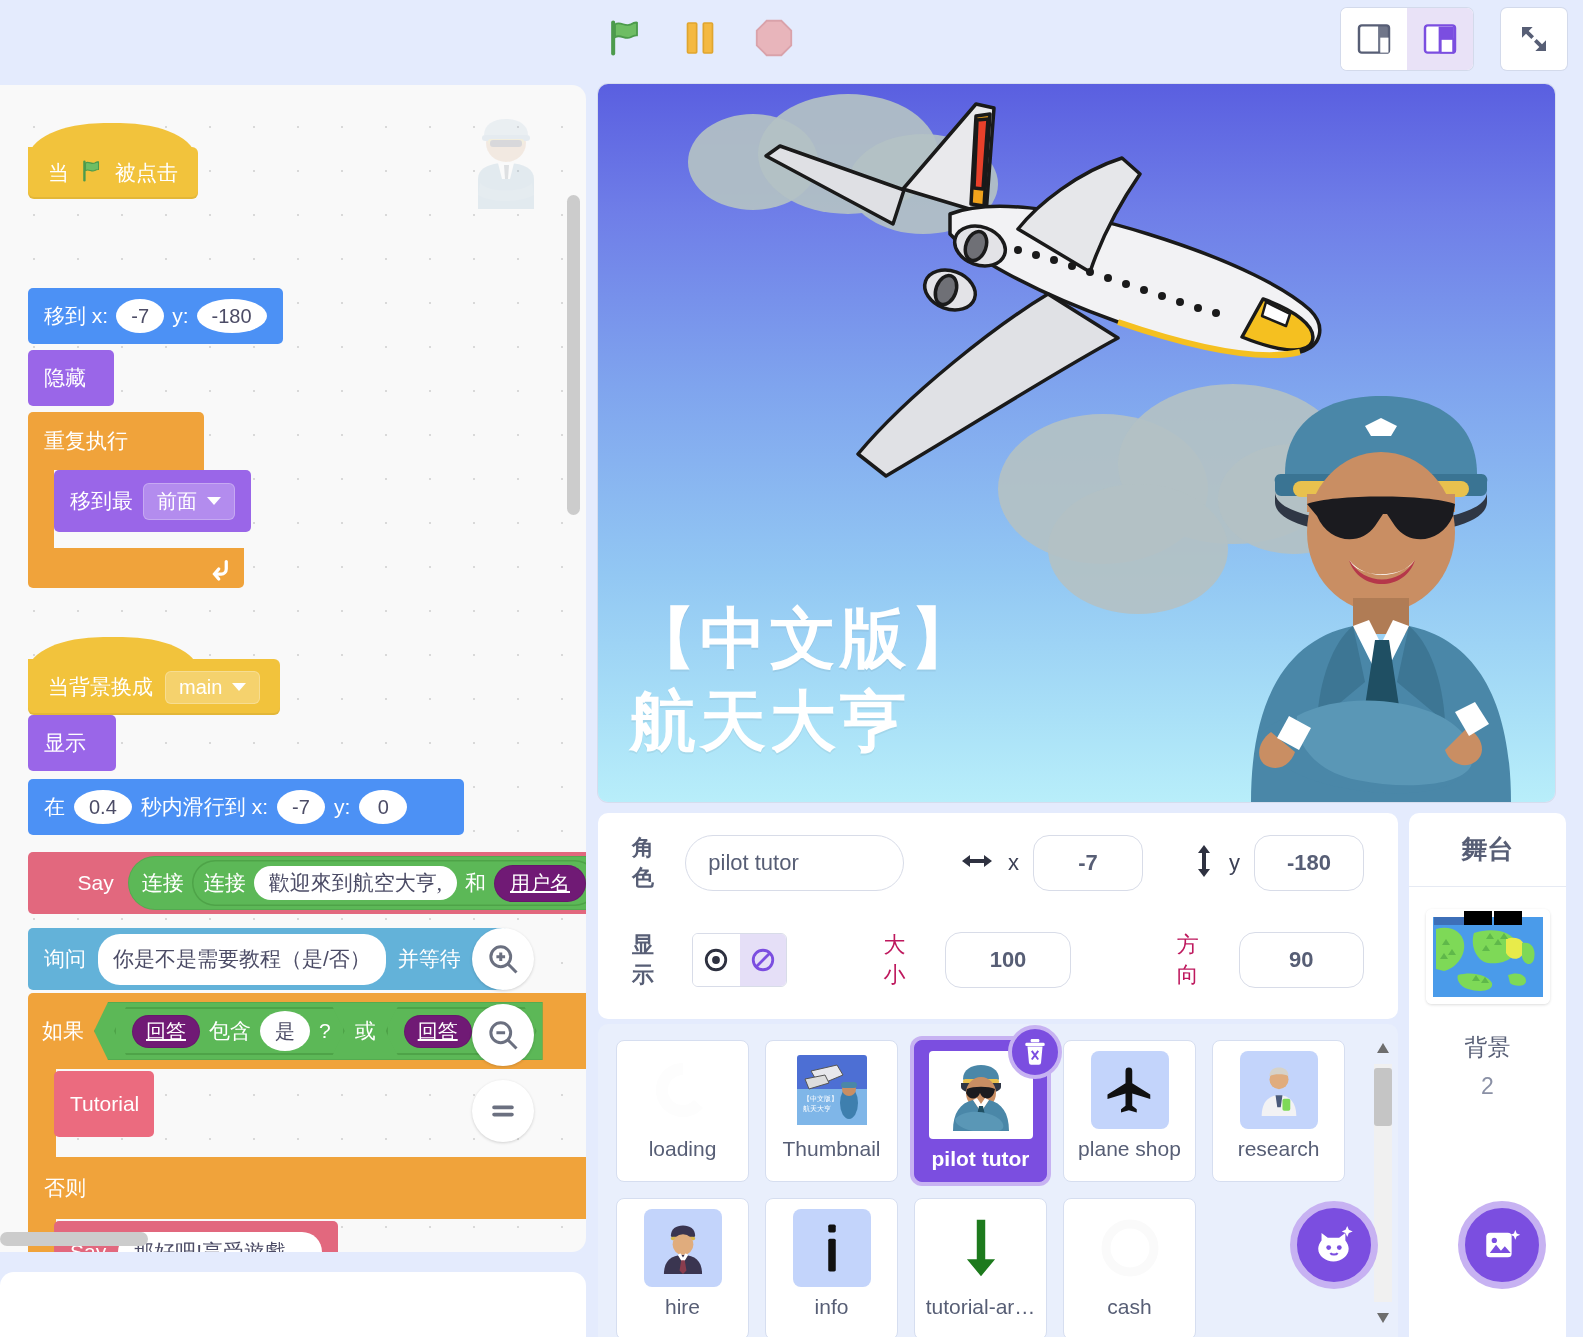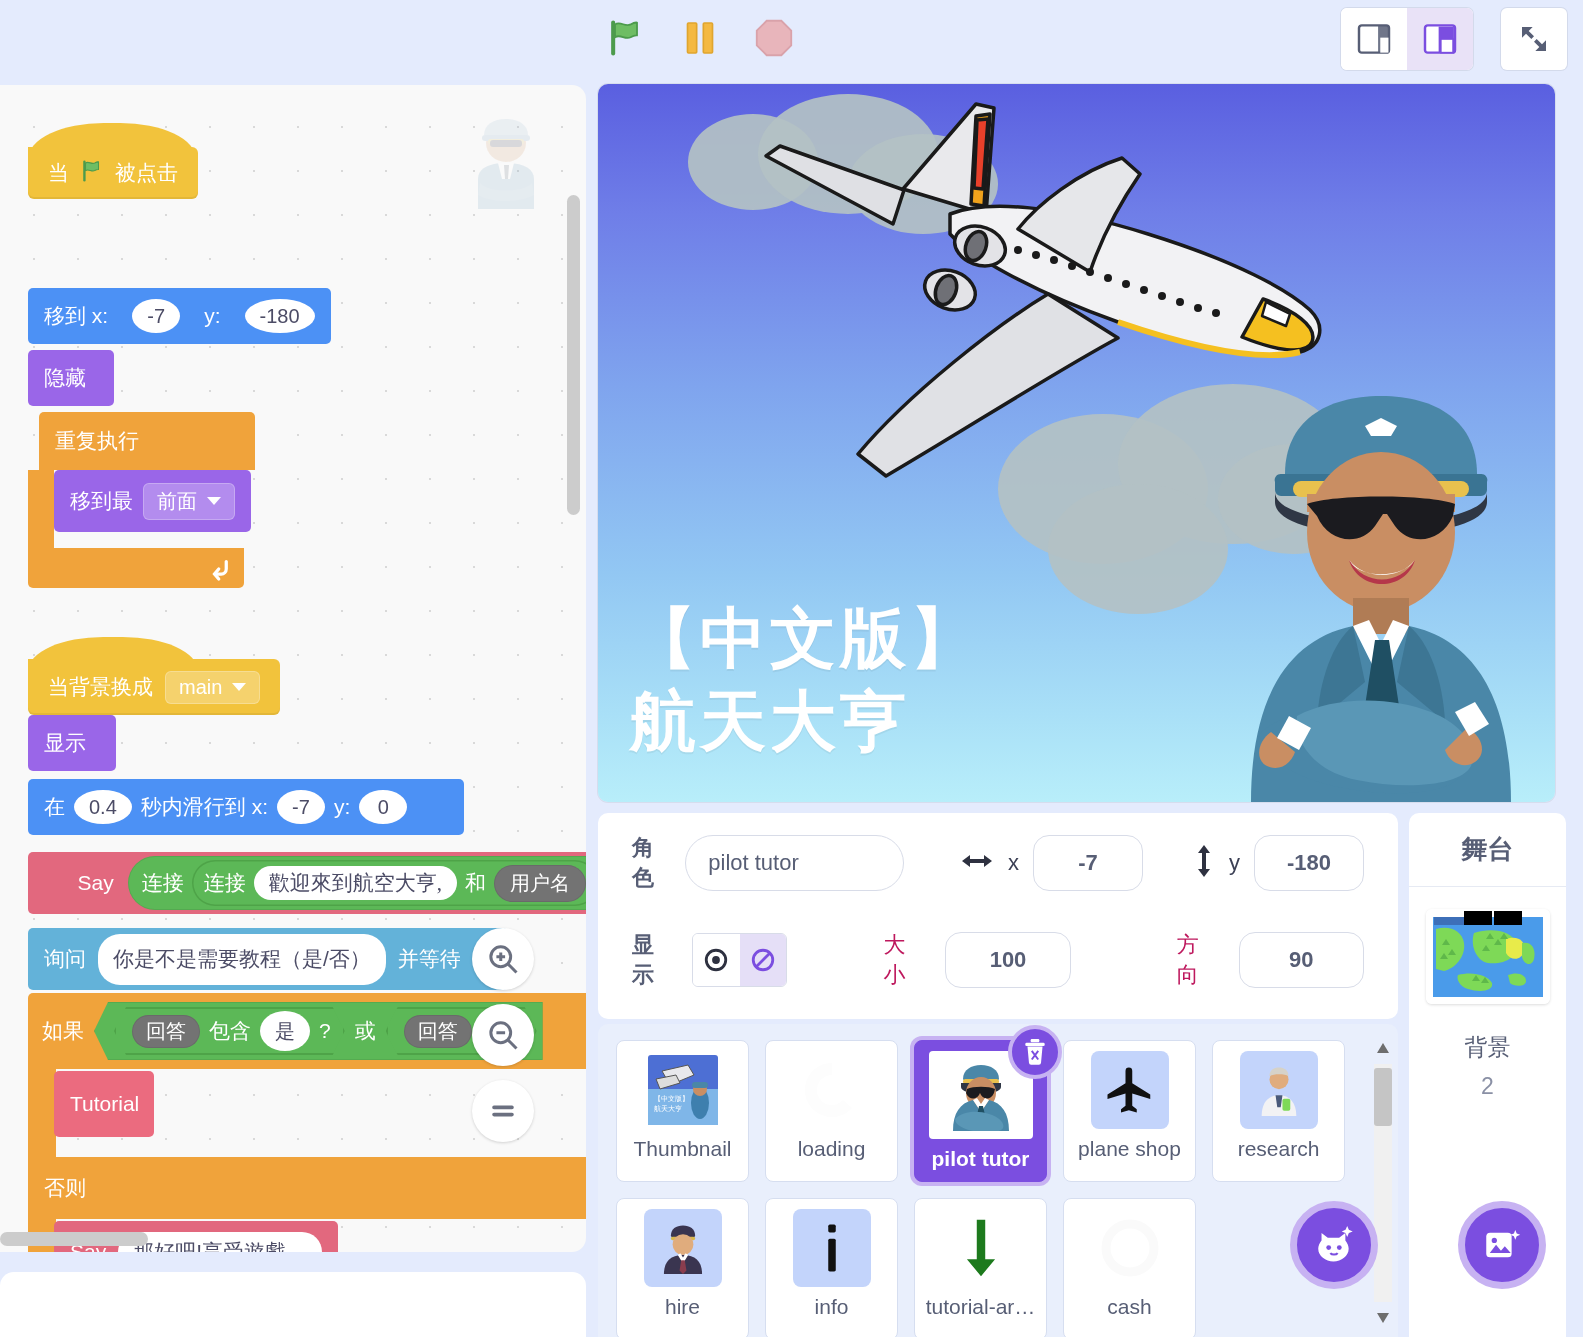--- a/index.html
+++ b/index.html
@@ -62,22 +62,22 @@
   .sensing{ background:#63b2d9; }
   .custom { background:#eb6b7f; }
   .say-blk{ background:#e2687e;justify-content:flex-end; }
 
   .oval {
     background:#fff; color:#4c4c66; border-radius:22px;
     padding:4px 15px; font-size:20px; min-width:28px; text-align:center;
     display:inline-flex; align-items:center; justify-content:center; height:34px;
   }
   .oval.round { border-radius:50%; min-width:48px; }
-  .reporter { background:#737373; color:#fff; border-radius:22px; padding:5px 16px; font-size:20px;
-              box-shadow: inset 0 0 0 1px rgba(0,0,0,.08); }
+  .reporter { background:#701a75; color:#fff; border-radius:22px; padding:5px 16px; font-size:20px;
+              box-shadow: inset 0 0 0 1px rgba(0,0,0,.08); text-decoration: underline; }
   .dropdown { background:rgba(255,255,255,.25); border-radius:6px; padding:5px 14px;
               display:inline-flex; align-items:center; gap:10px; font-size:20px;
               box-shadow: inset 0 0 0 1px rgba(255,255,255,.25); }
   .dd-arrow { width:0;height:0; border-left:7px solid transparent; border-right:7px solid transparent;
               border-top:8px solid #fff; }
 
   
   .zoom-ctrls { position:absolute; right:52px; bottom:110px; display:flex; flex-direction:column; gap:14px; }
   .zc {
     width:62px;height:62px;border-radius:50%;background:#fff;
@@ -256,33 +256,33 @@
         <span style="margin:0 10px;">
           <svg width="26" height="26" viewBox="0 0 24 24">
               <path d="M5 3.5v17" stroke="#4c9b4c" stroke-width="2.2" stroke-linecap="round"></path>
               <path d="M6 4.6c3-2 5.5 1.6 8.5 0 1.6-.9 2.6-1.2 3.5-1v7c-.9-.2-1.9.1-3.5 1-3 1.6-5.5-2-8.5 0z" fill="#6ebd64" stroke="#4c9b4c" stroke-width="1" stroke-linejoin="round"></path>
             </svg>
         </span>
         <span>被点击</span>
       </div>
     </div>
 
-    <div class="blk stack motion" style="left:28px;top:203px;gap:24px;">
+    <div class="blk stack motion" style="left:28px;top:203px;gap:8px;">
       <span>移到 x:</span>
       <span class="oval round">-7</span>
       <span>y:</span>
       <span class="oval round">-180</span>
     </div>
 
     <div class="blk stack looks" style="left:28px;top:265px;width:86px;">
       <span>隐藏</span>
     </div>
 
     <div style="position:absolute;left:28px;top:327px;">
-      <div class="blk stack control" style="position:relative;left:0;top:0;width:216px;height:58px;border-radius:5px 5px 0 0;margin-left:11px;">
+      <div class="blk stack control" style="position:relative;left:0;top:0;width:176px;height:58px;border-radius:5px 5px 0 0;">
         <span>重复执行</span>
       </div>
       <div style="position:absolute;left:0;top:58px;width:26px;height:78px;background:#f0a33b;"></div>
       <div class="blk stack looks" style="left:26px;top:58px;height:62px;gap:10px;border-radius:5px;">
         <span>移到最</span>
         <span class="dropdown">
           <span>前面</span>
           <span class="dd-arrow"></span>
         </span>
       </div>
@@ -555,41 +555,41 @@
     </span>
   </div>
 </div>
 
 <div id="sprite-list">
   <div class="sprite-grid">
 
     <div class="sprite-card">
       <div class="sprite-thumb">
         <svg viewBox="0 0 70 70" width="70" height="70">
+            <path d="M35 8a27 27 0 1 0 20 45l-9-8A15 15 0 1 1 35 20z" fill="#fdfdfd"></path>
+          </svg>
+      </div>
+      <div class="sprite-name">loading</div>
+    </div>
+
+    <div class="sprite-card">
+      <div class="sprite-thumb">
+        <svg viewBox="0 0 70 70" width="70" height="70">
             <rect width="70" height="70" rx="3" fill="#4d6fd4"></rect>
             <rect y="34" width="70" height="36" fill="#7fb6e8"></rect>
             <path d="M14 16 L40 10 L46 20 L22 30z" fill="#e8e8ec" stroke="#555" stroke-width="1"></path>
             <path d="M8 24 l20 -4 l4 8 l-20 6z" fill="#ddd" stroke="#555" stroke-width="1"></path>
             <ellipse cx="52" cy="48" rx="9" ry="16" fill="#3e7fae"></ellipse>
             <circle cx="52" cy="34" r="7" fill="#c98e63"></circle>
             <rect x="44" y="27" width="16" height="6" rx="3" fill="#4a87a8"></rect>
             <text x="6" y="46" font-size="7" fill="#fff" font-family="sans-serif">【中文版】</text>
             <text x="6" y="56" font-size="7" fill="#fff" font-family="sans-serif">航天大亨</text>
           </svg>
       </div>
       <div class="sprite-name">Thumbnail</div>
-    </div>
-
-    <div class="sprite-card">
-      <div class="sprite-thumb">
-        <svg viewBox="0 0 70 70" width="70" height="70">
-            <path d="M35 8a27 27 0 1 0 20 45l-9-8A15 15 0 1 1 35 20z" fill="#fdfdfd"></path>
-          </svg>
-      </div>
-      <div class="sprite-name">loading</div>
     </div>
 
 
     <div class="sprite-card selected">
       <div class="del-badge">
         <svg width="26" height="28" viewBox="0 0 24 26" fill="#fff">
             <rect x="8" y="1" width="8" height="3" rx="1"></rect>
             <rect x="3" y="4.5" width="18" height="3" rx="1.2"></rect>
             <path d="M5 8h14l-1.4 15a2 2 0 0 1-2 1.8H8.4a2 2 0 0 1-2-1.8z"></path>
             <path d="M9 12l6 8M15 12l-6 8" stroke="#7b4ee0" stroke-width="1.8"></path>

